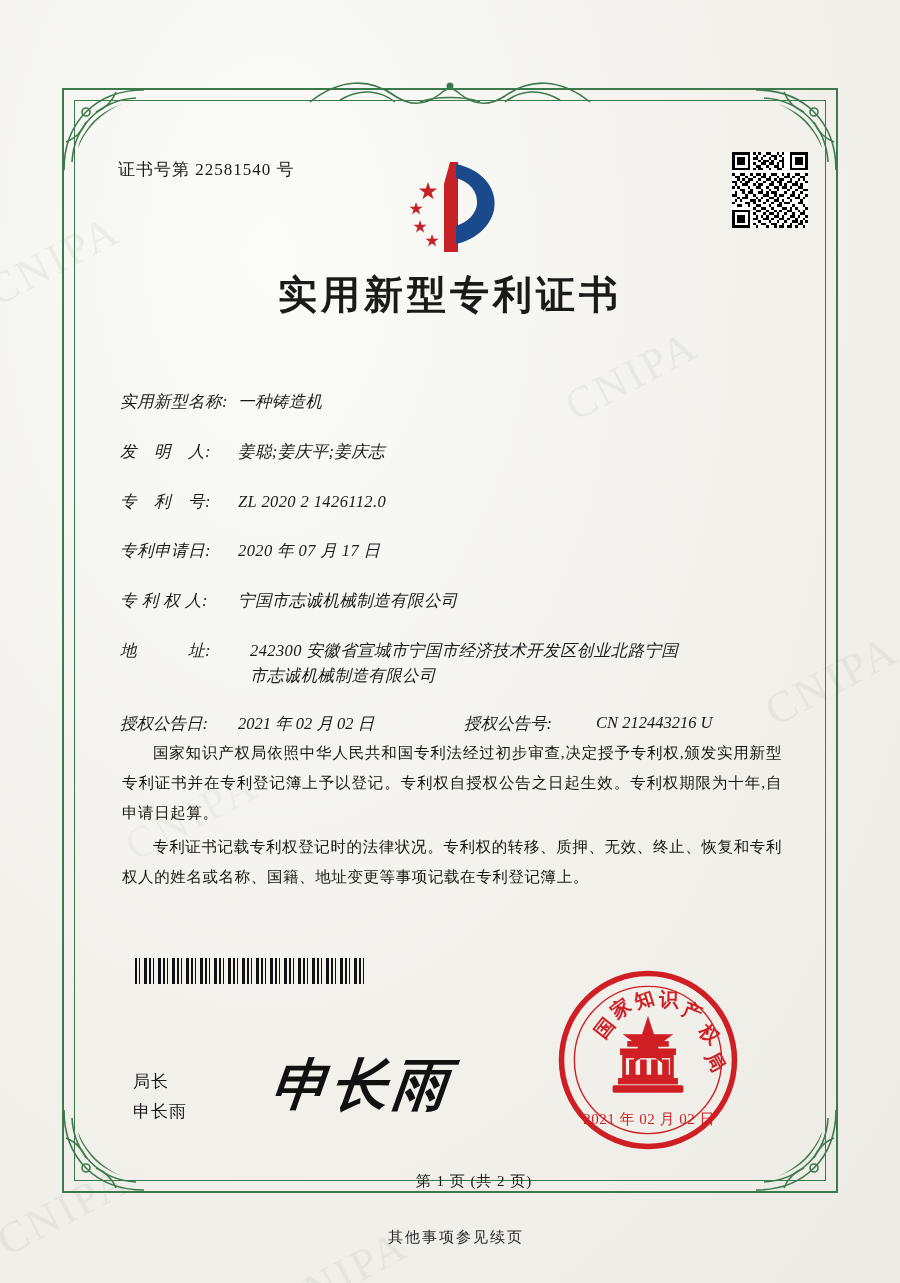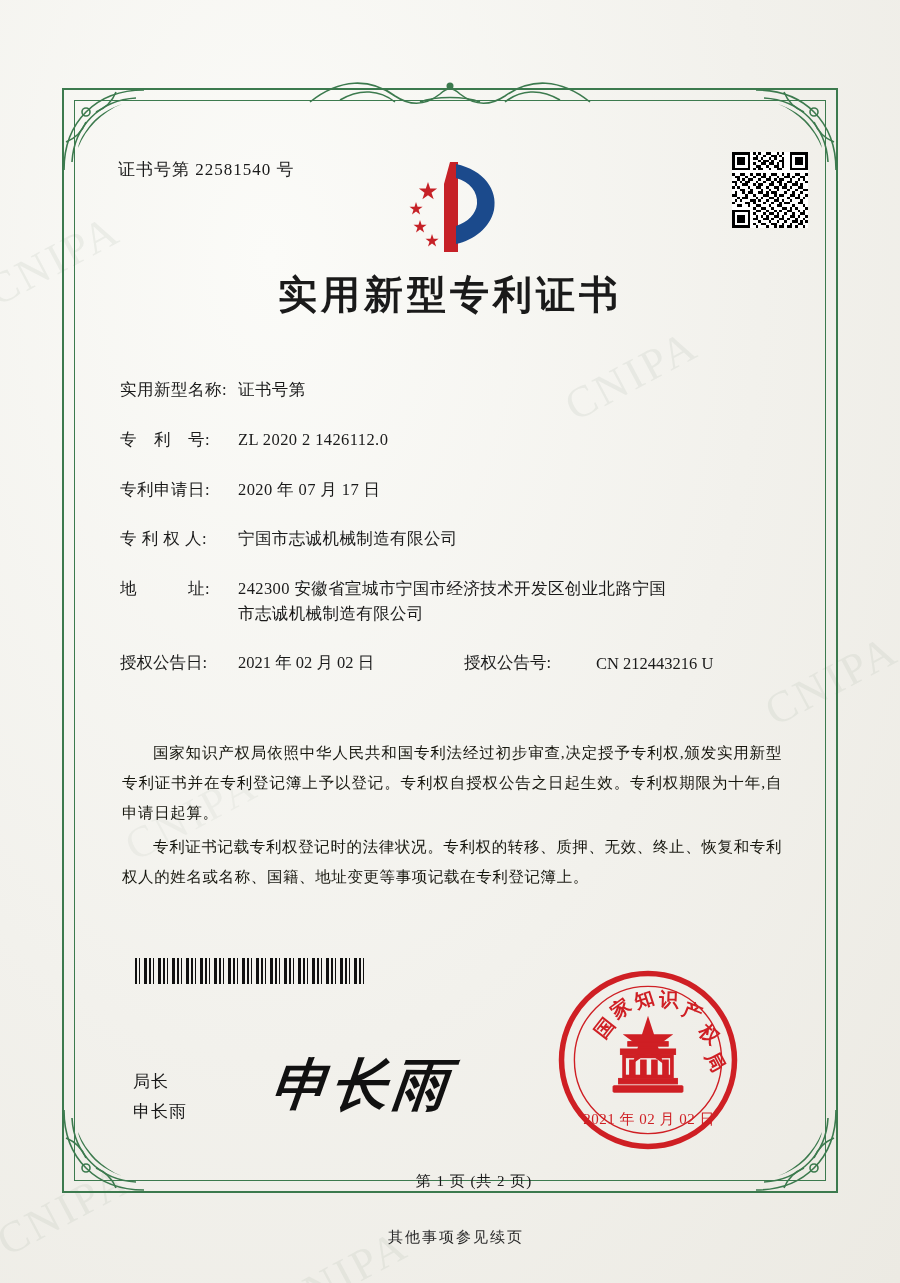--- a/index.html
+++ b/index.html
@@ -107,46 +107,47 @@
     text-align: center;
     font-size: 39px;
     font-weight: bold;
     letter-spacing: 4px;
     font-family: "DejaVu Serif", "Liberation Serif", serif;
   }
 
   
   .fields {
     position: absolute;
-    left: 120px; top: 378px;
+    left: 120px; top: 390px;
     width: 660px;
     font-size: 16.5px;
+    font-style: italic;
   }
   .row {
     display: flex;
     align-items: flex-start;
     margin-bottom: 25px;
     line-height: 1.5;
   }
   .row .lbl {
     width: 118px;
     flex: none;
     letter-spacing: 0.5px;
   }
   .row .val {
     flex: 1;
     letter-spacing: 0.4px;
   }
-  .row .val.addr { max-width: 440px; }
+  .row .val.addr { max-width: 440px; margin-left: 12px; }
 
   .row-inline {
     display: flex;
     margin-bottom: 22px;
     font-size: 16.5px;
-    align-items: flex-end;
+    align-items: flex-start;
   }
   .row-inline .k1 { width: 118px; flex: none; }
   .row-inline .v1 { width: 226px; flex: none; }
   .row-inline .k2 { width: 132px; flex: none; }
   .row-inline .v2 { flex: 1; }
 
   
   .body-text {
     position: absolute;
     left: 122px; top: 738px;
@@ -533,21 +534,25 @@
         <path d="M34 74 l1.6 4.8 5 0 -4 3 1.5 4.8 -4.1-3 -4 3 1.5-4.8 -4-3 5 0 Z"></path>
       </g>
     </svg>
   </div>
 
   <div class="title">实用新型专利证书</div>
 
   <div class="fields">
     <div class="row">
       <div class="lbl">实用新型名称:</div>
-      <div class="val">证书号第</div>
+      <div class="val">一种铸造机</div>
+    </div>
+    <div class="row">
+      <div class="lbl">发　明　人:</div>
+      <div class="val">姜聪;姜庆平;姜庆志</div>
     </div>
     <div class="row">
       <div class="lbl">专　利　号:</div>
       <div class="val">ZL 2020 2 1426112.0</div>
     </div>
     <div class="row">
       <div class="lbl">专利申请日:</div>
       <div class="val">2020 年 07 月 17 日</div>
     </div>
     <div class="row">

